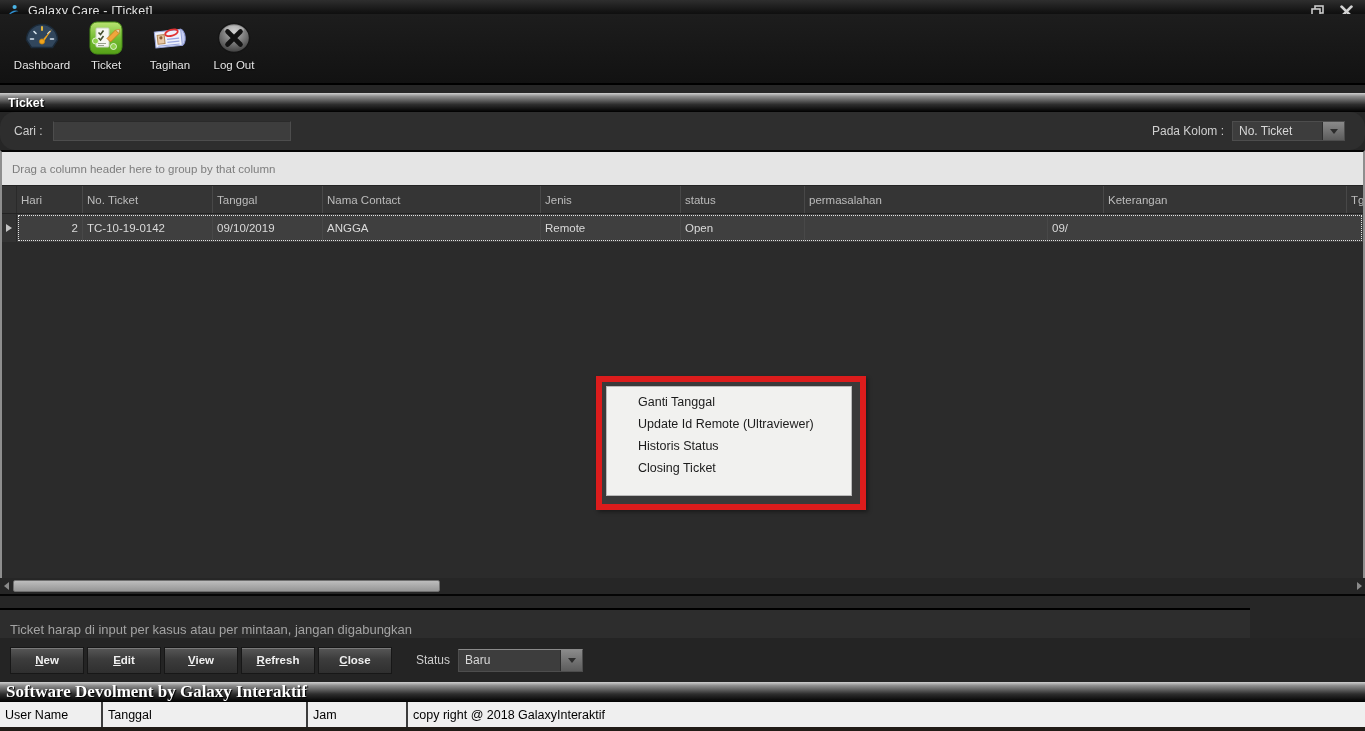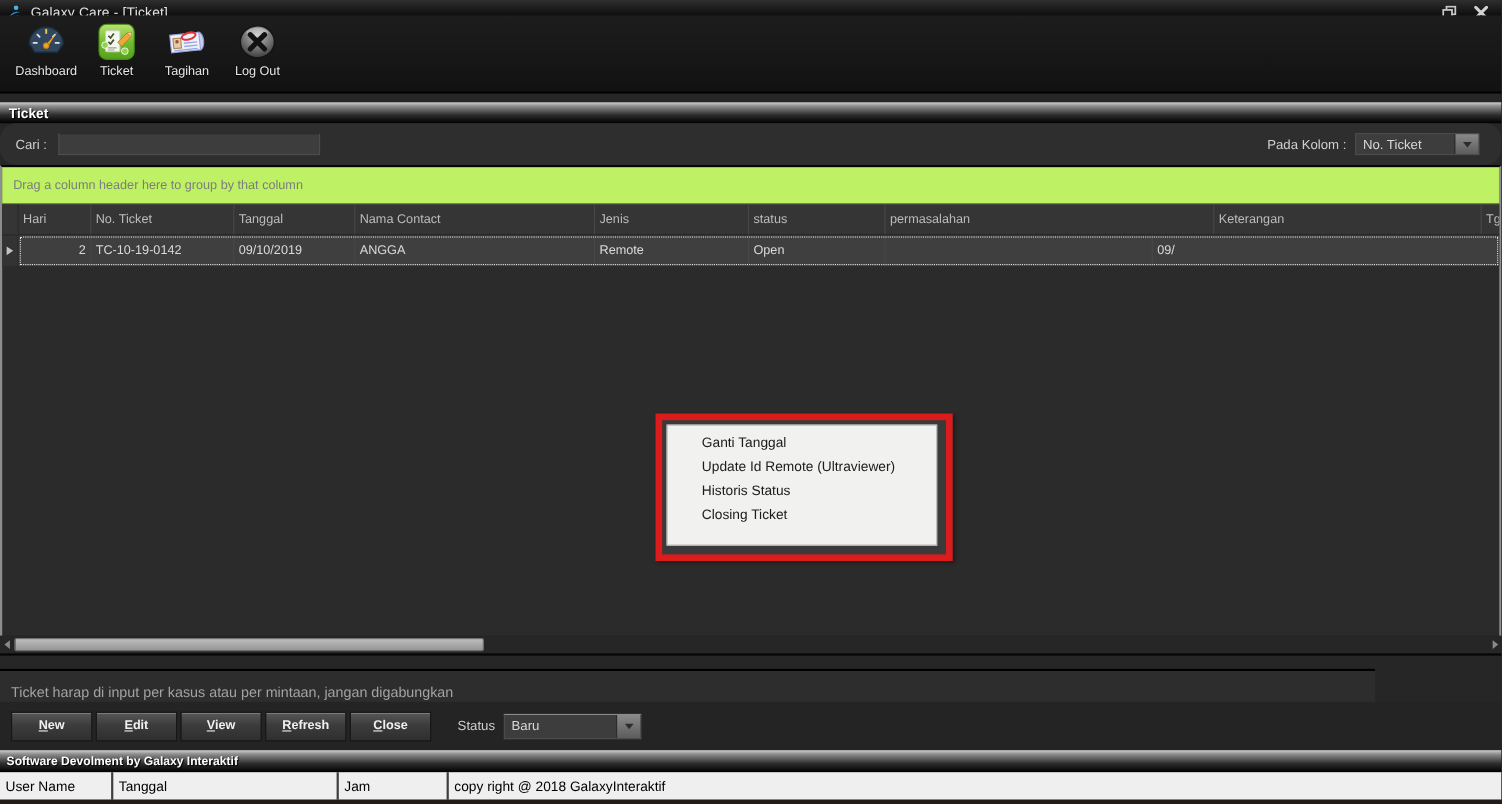--- a/index.html
+++ b/index.html
@@ -41,21 +41,21 @@
     align-items:center; margin-left:8px; cursor:pointer; }
   .combo-val { padding:0 6px; color:#d8d8d8; font-size:12px; flex:1; white-space:nowrap; }
   .combo-btn { width:22px; height:100%; background:linear-gradient(180deg,#8a8a8a,#5c5c5c);
     border-left:1px solid #2c2c2c; display:flex; align-items:center; justify-content:center; }
   .combo-btn .tri { width:0; height:0; border-left:4px solid transparent; border-right:4px solid transparent; border-top:5px solid #2c2c2c; }
   .col-combo { width:113px; }
   
   .grid-wrap { position:absolute; top:150px; left:0; width:1365px; height:428px;
     background:#2b2b2b; border-left:2px solid #8e8e8e; border-right:2px solid #8e8e8e;
     border-top:2px solid #050505; }
-  .group-panel { height:34px; background:#bef264; border-bottom:1px solid #242424;
+  .group-panel { height:34px; background:#e5e5e5; border-bottom:1px solid #242424;
     display:flex; align-items:center; padding-left:10px; color:#7d7d7d; font-size:11.5px; }
   .hdr-row, .data-row { display:flex; }
   .hdr-row { height:28px; background:#353535; border-bottom:1px solid #232323; }
   .cell { display:flex; align-items:center; padding:0 4px; border-right:1px solid #484848;
     overflow:hidden; white-space:nowrap; }
   .hdr-row .cell { color:#bcbcbc; font-size:11.5px; }
   .sel { width:15px; padding:0; justify-content:center; background:#353535; border-right:1px solid #2a2a2a; }
   .c-hari { width:66px; } .c-no { width:130px; } .c-tgl { width:110px; }
   .c-nama { width:218px; } .c-jenis { width:140px; } .c-status { width:124px; }
   .c-perm { width:299px; } .c-ket { width:243px; } .c-last { flex:1; border-right:none; }
@@ -92,21 +92,21 @@
     background:linear-gradient(180deg,#575757 0%,#3c3c3c 45%,#2f2f2f 100%);
     border:1px solid #171717; box-shadow:inset 0 1px 0 #7a7a7a; color:#f0f0f0;
     font-size:11.5px; font-family:"Liberation Sans", sans-serif; padding:0;font-weight:bold; }
   .btn span { display:block; text-align:center; }
   .btn span::first-letter { text-decoration:underline; }
   .status-lbl { margin-left:21px; color:#cfcfcf; }
   .status-combo { width:125px; height:23px; border-top-color:#8a8a8a; }
   
   .footer-header { position:absolute; top:682px; left:0; width:1365px; height:20px;
     display:flex; align-items:center; padding-left:6px; }
-  .footer-header span { font-weight:bold; color:#fff; font-size:11px; text-shadow:1px 1px 1px #000; }
+  .footer-header span { font-weight:bold; color:#fff; font-size:17px; text-shadow:1px 1px 1px #000;font-family:Liberation Serif, serif; }
   .statusbar { position:absolute; top:702px; left:0; width:1365px; height:25px;
     background:#efefef; display:flex; align-items:center; color:#000; font-size:12.5px; }
   .sb-cell { height:100%; display:flex; align-items:center; padding-left:5px; border-right:2px solid #3d3d3d; }
   .sb-user { width:103px; } .sb-tanggal { width:205px; } .sb-jam { width:100px; }
   .sb-copy { flex:1; border-right:none; }
   .bottom-strip { position:absolute; top:727px; left:0; width:1365px; height:4px; background:#211c17; }
 </style>
 </head>
 <body>
 

